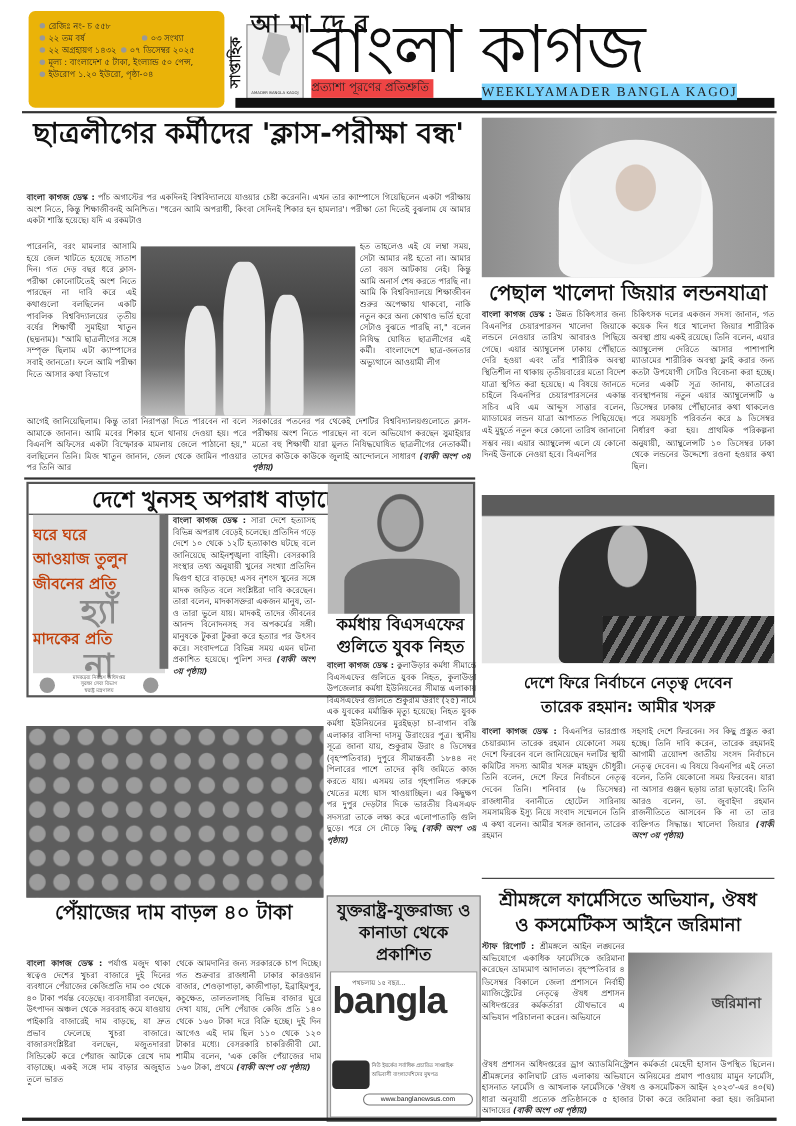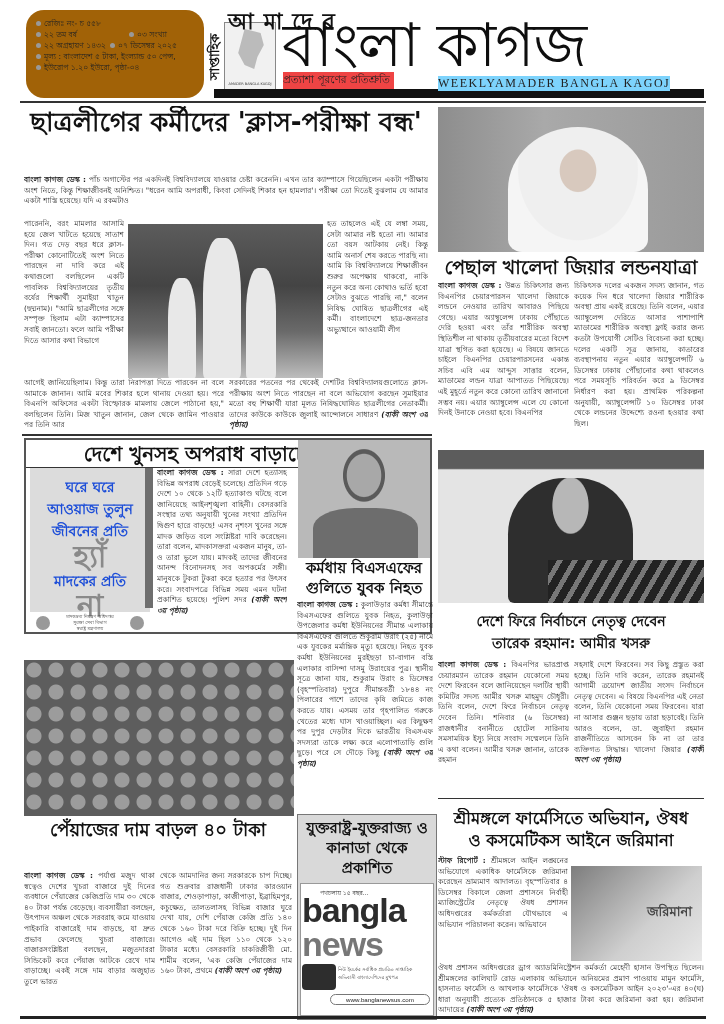--- a/index.html
+++ b/index.html
@@ -4,21 +4,21 @@
 <style>
 *{box-sizing:border-box;margin:0;padding:0}
 html,body{width:724px;height:1024px;background:#fff;overflow:hidden}
 body{position:relative;font-family:"DejaVu Sans",sans-serif;color:#1a1a1a}
 .abs{position:absolute}
 .txt{font-size:7.4px;line-height:10.6px;text-align:justify;color:#222;overflow:hidden}
 .txt b{font-weight:bold}
 .cont{font-style:italic;font-weight:bold}
 .hl{font-family:"DejaVu Sans",sans-serif;font-weight:bold;color:#111;text-align:center;line-height:1.12;overflow:hidden;white-space:nowrap}
 
-#infobox{left:26px;top:10px;width:178px;height:88px;background:#a16207;border-radius:18px;padding:8px 8px 6px 10px}
+#infobox{left:26px;top:10px;width:178px;height:88px;background:#eab308;border-radius:6px;padding:8px 8px 6px 10px}
 .inf{font-size:7.6px;line-height:11px;color:#222;position:relative;padding-left:8px;white-space:nowrap}
 .inf:before{content:"";position:absolute;left:0;top:3px;width:5px;height:5px;border-radius:50%;background:#999}
 #weekly-vert{left:205px;top:18px;width:16px;height:78px;writing-mode:vertical-rl;transform:rotate(180deg);font-size:13px;font-weight:bold;text-align:center;color:#111}
 #logo{left:224px;top:22px;width:52px;height:68px;border:1px solid #888;background:#f1f1f1}
 #logo .map{position:absolute;left:10px;top:6px;width:32px;height:40px;background:#bbb;clip-path:polygon(30% 0,80% 10%,90% 40%,70% 70%,60% 100%,30% 90%,10% 60%,20% 30%)}
 #logo .cap{position:absolute;left:0;bottom:3px;width:100%;font-size:3.5px;text-align:center;color:#333}
 #amader{left:228px;top:4px;font-size:22px;letter-spacing:10px;font-weight:bold;color:#111}
 #mast-title{left:282px;top:14px;width:420px;height:62px;font-size:60px;line-height:62px;font-weight:400;color:#0e0e0e;letter-spacing:-1px;white-space:nowrap;overflow:hidden}
 #slogan{left:283px;top:76px;font-size:10.5px;color:#222}
 #eng{left:438px;top:76px;font-family:"Liberation Serif",serif;font-size:12px;letter-spacing:1.5px;color:#222}
@@ -30,21 +30,21 @@
 #lead-photo{left:128px;top:224px;width:195px;height:154px;background:linear-gradient(180deg,#5c5c5c 0%,#444 40%,#6a6a6a 70%,#bdbdbd 100%);overflow:hidden}
 #lead-photo .statue{position:absolute;bottom:0;background:#e8e8e8;border-radius:40% 40% 5% 5%}
 .rule{position:absolute;background:#333}
 
 #kh-photo{left:438px;top:107px;width:266px;height:145px;background:linear-gradient(90deg,#8d8d8d,#a9a9a9 40%,#9a9a9a);overflow:hidden}
 #kh-photo .fig{position:absolute;left:70px;top:20px;width:140px;height:125px;background:radial-gradient(ellipse at 50% 35%,#d8c9be 0 18%,#efefef 19% 60%,#f5f5f5 61%);border-radius:50% 50% 10% 10%}
 
 #crime-box{left:24px;top:438px;width:408px;height:196px;border:2px solid #555}
 #crime-hl{left:28px;top:441px;width:400px;font-size:20px;height:26px;line-height:26px}
 #crime-ad{left:30px;top:468px;width:120px;height:144px;background:#dcdcdc}
-#crime-ad .l{font-size:14px;text-align:center;color:#1d4ed8;font-weight:bold;line-height:1.3}
+#crime-ad .l{font-size:14px;text-align:left;color:#c2410c;font-weight:bold;line-height:1.3}
 #crime-ad .big{font-size:30px;color:#8a8a8a;text-align:center;line-height:1.05;font-weight:bold}
 #crime-bar{left:145px;top:468px;width:8px;height:170px;background:#6e6e6e}
 
 #youth-photo{left:298px;top:440px;width:132px;height:118px;background:radial-gradient(ellipse at 50% 30%,#a8a8a8 0 18%,#5a5a5a 19% 22%,#b9b9b9 23%);overflow:hidden}
 #youth-photo .shirt{position:absolute;left:15px;bottom:0;width:105px;height:50px;background:#6d6d6d;border-radius:40% 40% 0 0}
 
 #amir-photo{left:438px;top:450px;width:266px;height:153px;background:linear-gradient(180deg,#5c5c5c 0 12%,#e4e4e4 13% 100%);overflow:hidden}
 #amir-photo .man{position:absolute;left:70px;top:28px;width:125px;height:125px;background:radial-gradient(ellipse at 50% 22%,#b7b7b7 0 20%,#2e2e2e 21%);border-radius:45% 45% 5% 5%}
 #amir-photo .mics{position:absolute;left:110px;top:110px;width:156px;height:43px;background:repeating-linear-gradient(120deg,#222 0 8px,#777 8px 13px)}
 
@@ -192,21 +192,20 @@
   <span>থেকে আমদানির জন্য সরকারকে চাপ দিচ্ছে। গত শুক্রবার রাজধানী ঢাকার কারওয়ান বাজার, শেওড়াপাড়া, কাজীপাড়া, ইব্রাহিমপুর, কচুক্ষেত, তালতলাসহ বিভিন্ন বাজার ঘুরে দেখা যায়, দেশি পেঁয়াজ কেজি প্রতি ১৪০ থেকে ১৬০ টাকা দরে বিক্রি হচ্ছে। দুই দিন আগেও এই দাম ছিল ১১০ থেকে ১২০ টাকার মধ্যে। বেসরকারি চাকরিজীবী মো. শামীম বলেন, 'এক কেজি পেঁয়াজের দাম ১৬০ টাকা, প্রথমে</span>
   <span class="cont">(বাকী অংশ ৩য় পৃষ্ঠায়)</span>
 </div>
 
 <div id="usa-ad" class="abs" style="background:#d9d9d9"></div>
 <div id="usa-hl" class="abs hl">যুক্তরাষ্ট্র-যুক্তরাজ্য ও কানাডা থেকে প্রকাশিত</div>
 <div id="bn-box" class="abs"></div>
 <div id="bn-tag" class="abs">পথচলায় ১৫ বছর...</div>
 <div id="bn-logo" class="abs">
   <div>bangla</div>
-  <div style="color:#777">news</div>
 </div>
 <div id="bn-icon" class="abs"></div>
 <div id="bn-small" class="abs">
   <div>নিউ ইয়র্কের সর্বাধিক প্রচারিত সাপ্তাহিক</div>
   <div>অভিবাসী বাংলাদেশিদের মুখপত্র</div>
 </div>
 <div id="bn-url" class="abs">www.banglanewsus.com</div>
 
 <div class="abs hl" style="left:438px;top:808px;width:266px;font-size:16.5px;line-height:22px">
   <div>শ্রীমঙ্গলে ফার্মেসিতে অভিযান, ঔষধ</div>

